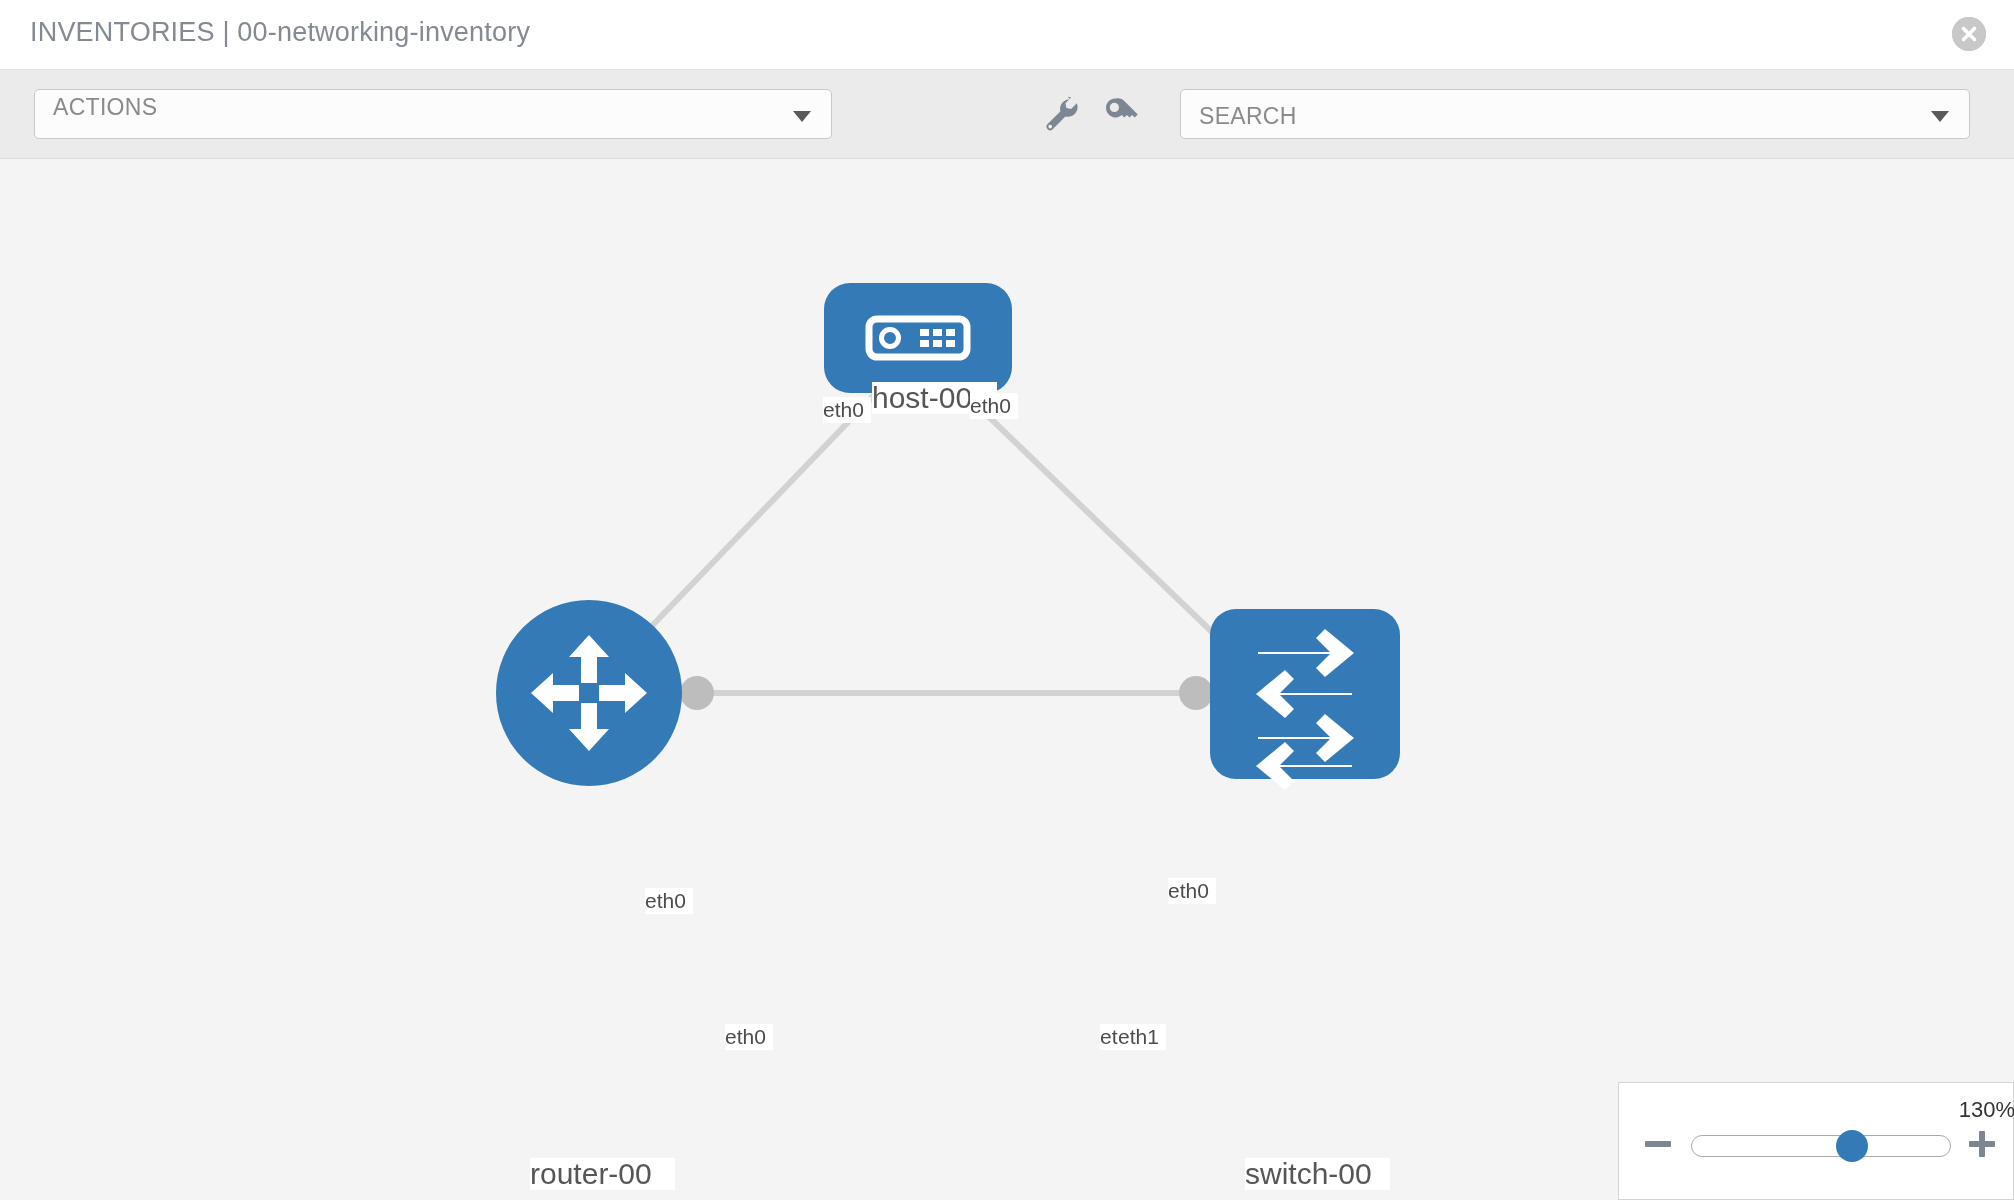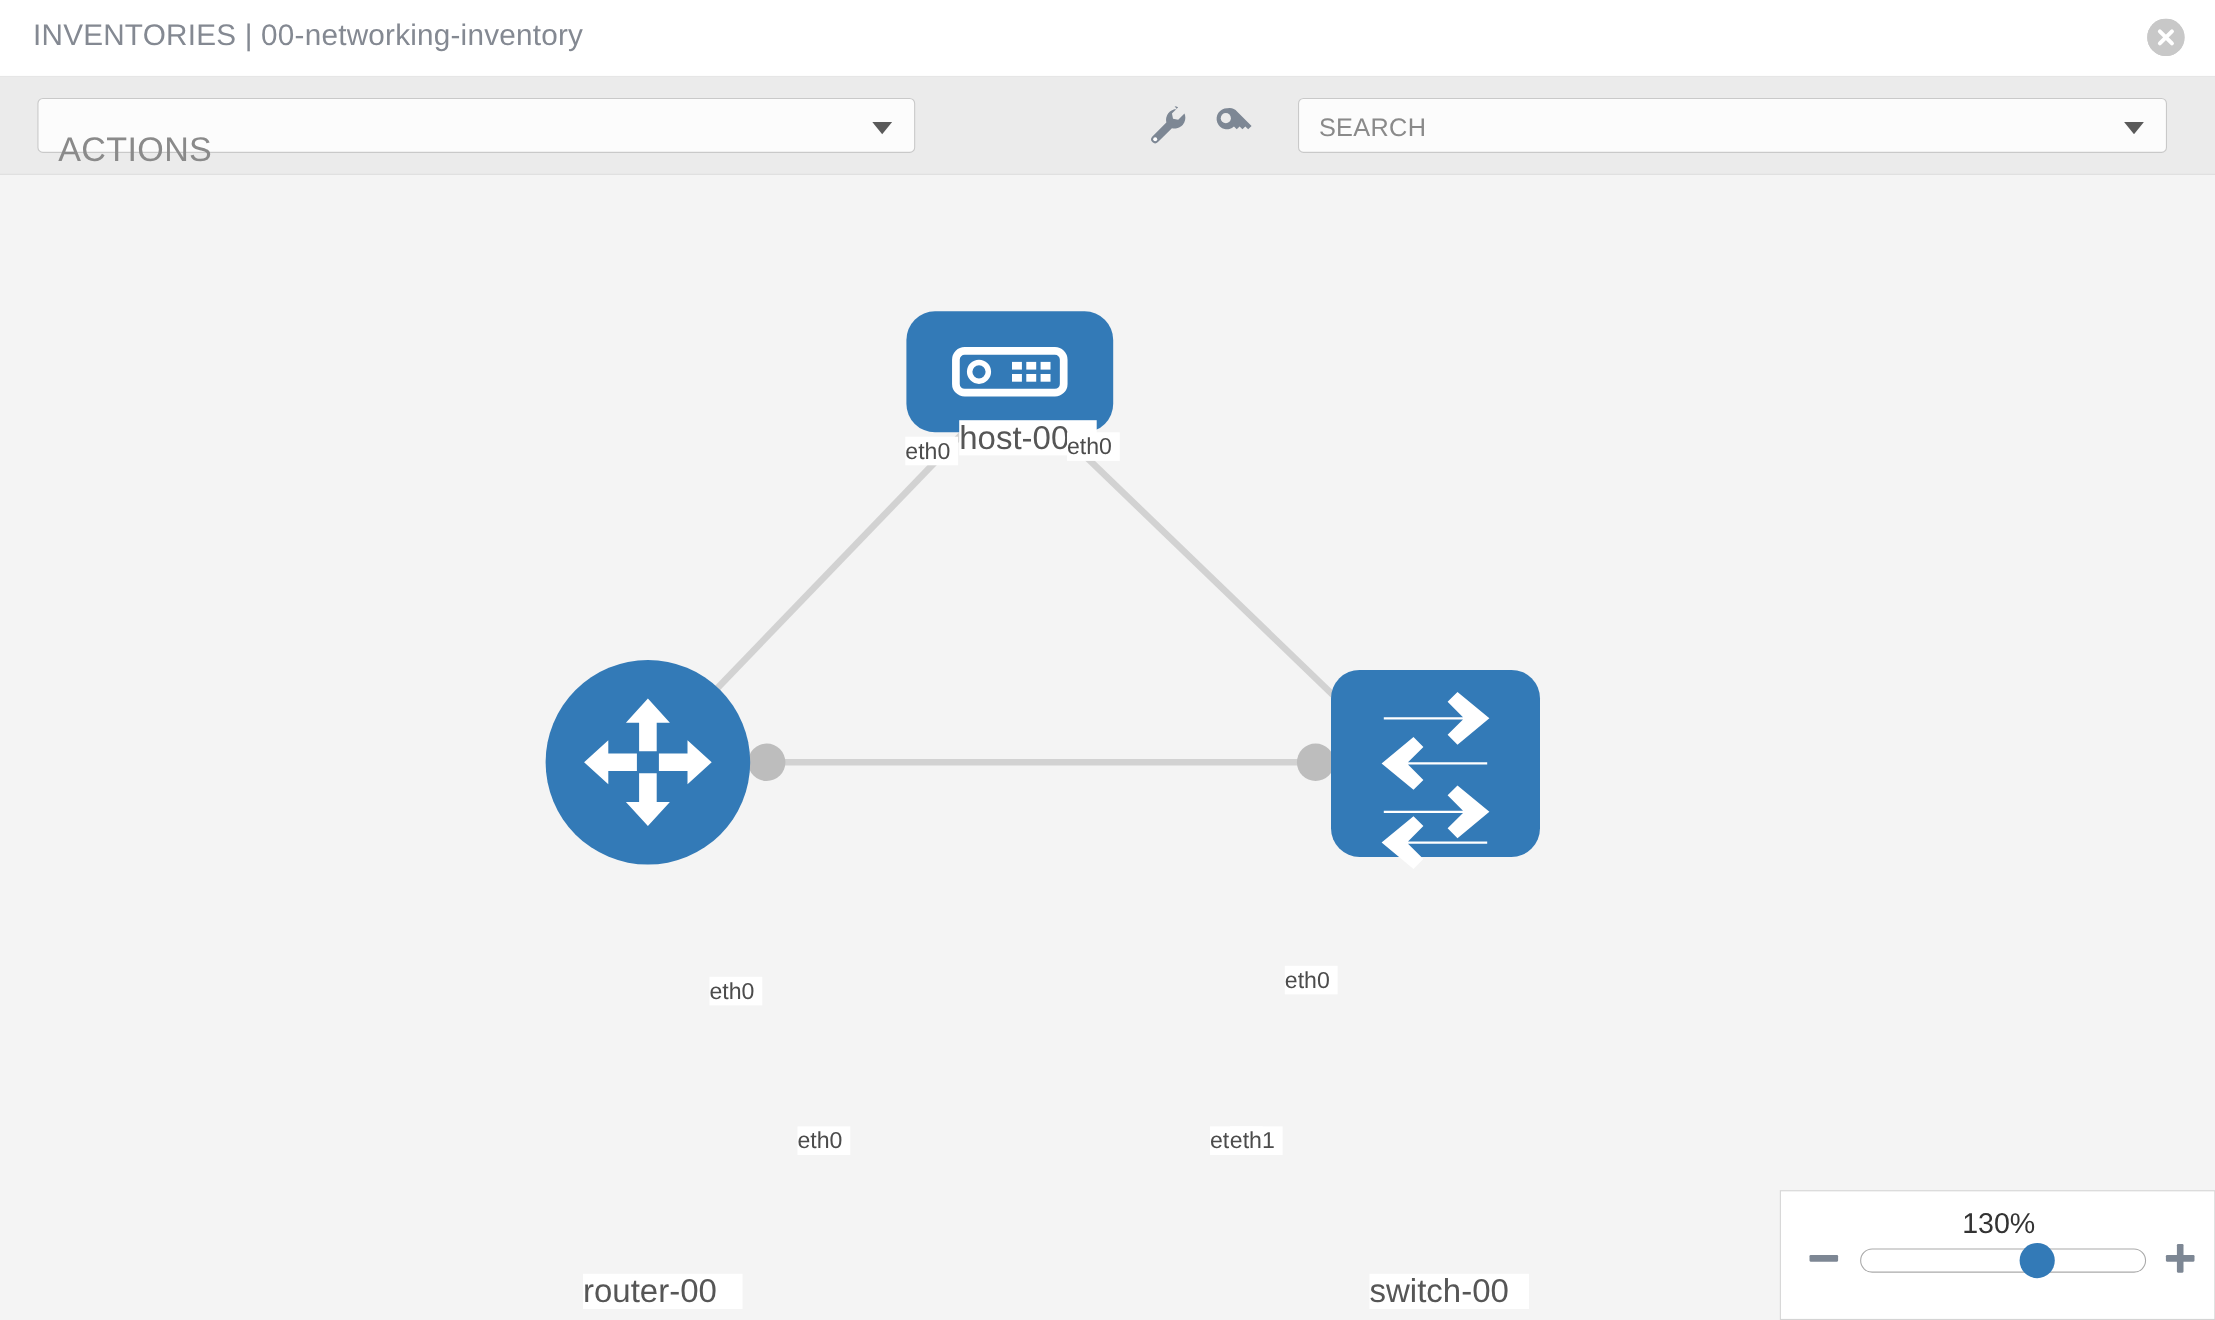--- a/index.html
+++ b/index.html
@@ -65,22 +65,22 @@
     height: 50px;
     background: #fcfcfc;
     border: 1px solid #c9c9c9;
     border-radius: 5px;
     box-sizing: border-box;
     cursor: pointer;
   }
   .actions-label {
     position: absolute;
     left: 18px;
-    top: 28px;
-    font-size: 31px;
+    top: 4px;
+    font-size: 23px;
     color: #8a8a8a;
     letter-spacing: 0.3px;
   }
   .caret {
     position: absolute;
     right: 20px;
     top: 21px;
     width: 0; height: 0;
     border-left: 9px solid transparent;
     border-right: 9px solid transparent;
@@ -160,22 +160,22 @@
     height: 118px;
     background: #ffffff;
     border: 1px solid #d4d4d4;
     box-sizing: border-box;
   }
   .zoom-value {
     position: absolute;
     top: 14px;
     left: 0;
     width: 396px;
-    text-align: center;
-    font-size: 26px;
+    text-align: right;
+    font-size: 22px;
     color: #333333;
   }
   .zoom-minus, .zoom-plus {
     position: absolute;
     top: 44px;
     width: 34px;
     height: 34px;
     cursor: pointer;
   }
   .zoom-minus { left: 22px; }

